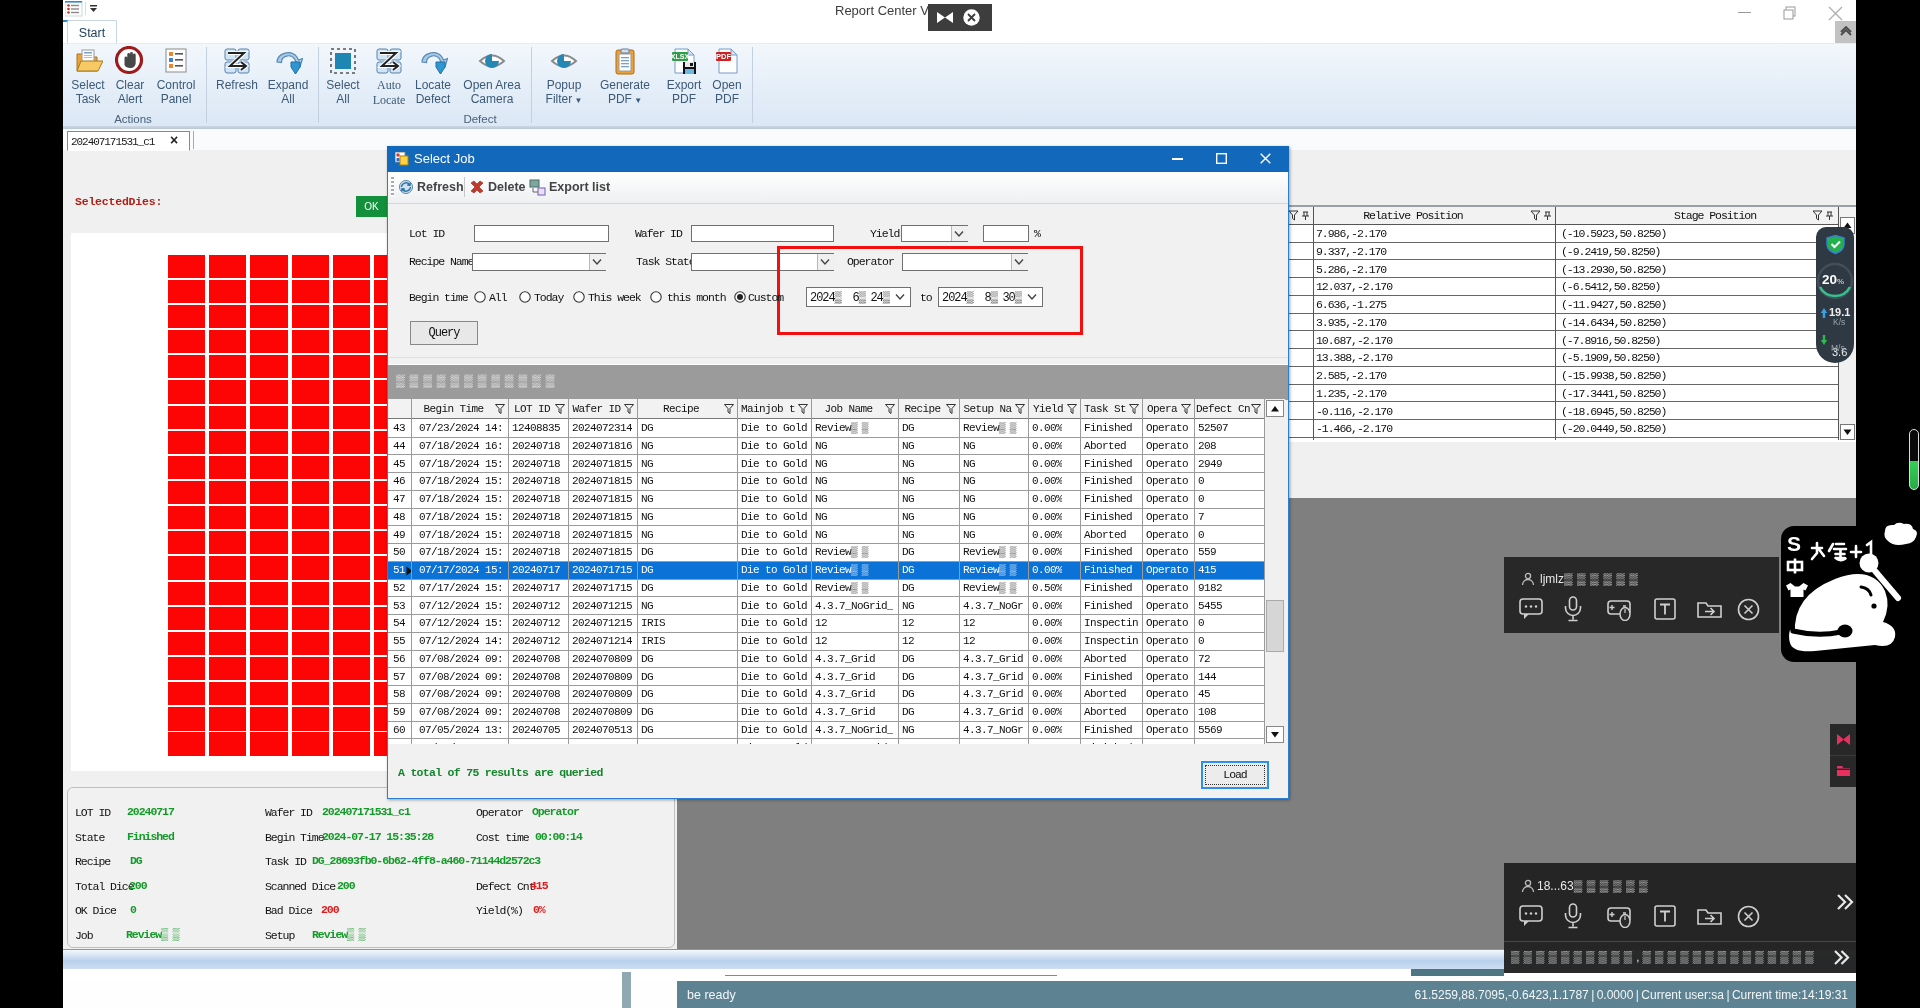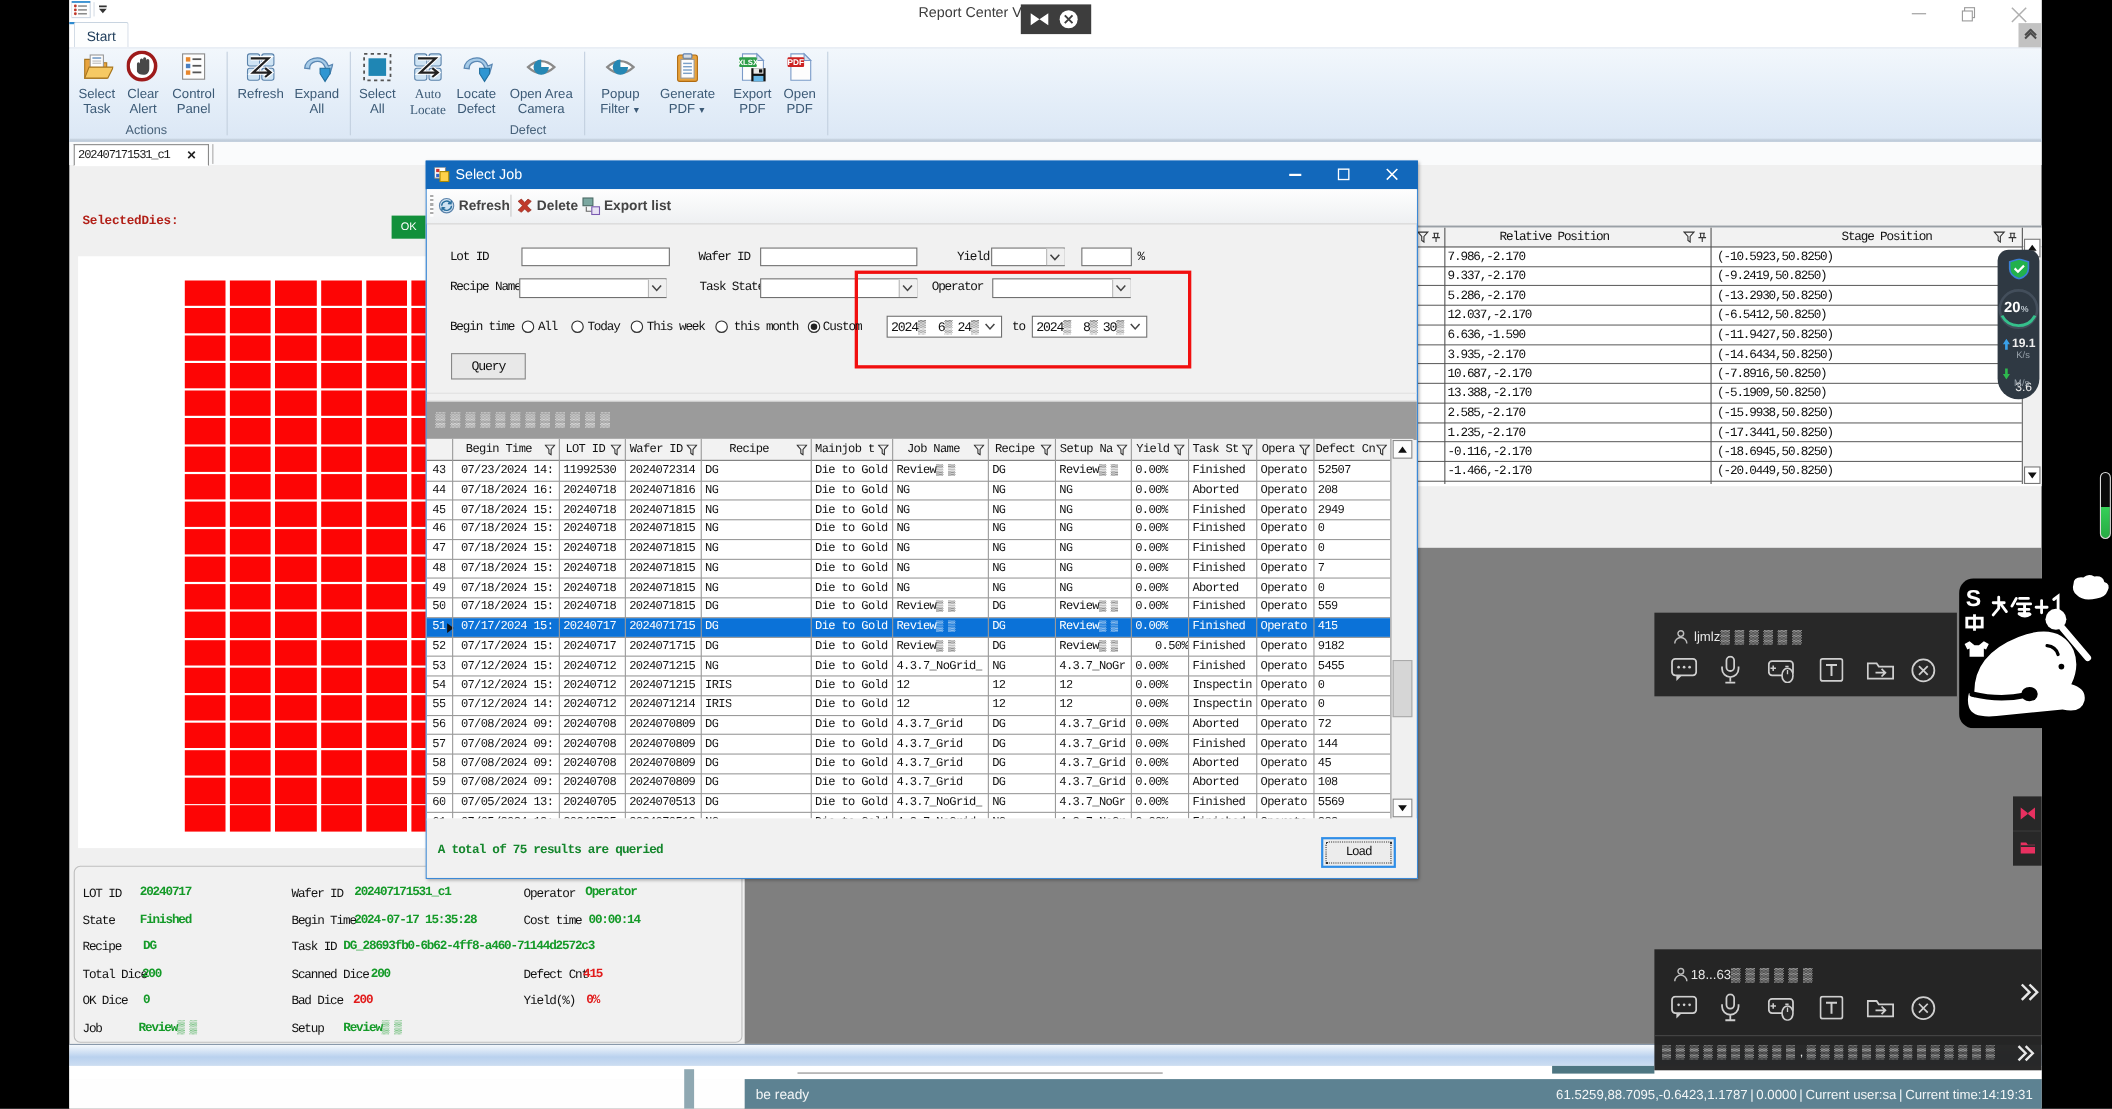--- a/index.html
+++ b/index.html
@@ -330,21 +330,21 @@
 <div class="abs" style="left:1288px;top:241.7px;width:550px;height:1px;background:#666;"></div>
 <div class="abs sim" style="left:1316px;top:244.8px;font-size:11.5px;color:#111;">9.337,-2.170</div>
 <div class="abs sim" style="left:1561px;top:244.8px;font-size:11.5px;color:#111;">(-9.2419,50.8250)</div>
 <div class="abs" style="left:1288px;top:259.4px;width:550px;height:1px;background:#666;"></div>
 <div class="abs sim" style="left:1316px;top:262.5px;font-size:11.5px;color:#111;">5.286,-2.170</div>
 <div class="abs sim" style="left:1561px;top:262.5px;font-size:11.5px;color:#111;">(-13.2930,50.8250)</div>
 <div class="abs" style="left:1288px;top:277.2px;width:550px;height:1px;background:#666;"></div>
 <div class="abs sim" style="left:1316px;top:280.2px;font-size:11.5px;color:#111;">12.037,-2.170</div>
 <div class="abs sim" style="left:1561px;top:280.2px;font-size:11.5px;color:#111;">(-6.5412,50.8250)</div>
 <div class="abs" style="left:1288px;top:294.9px;width:550px;height:1px;background:#666;"></div>
-<div class="abs sim" style="left:1316px;top:298.0px;font-size:11.5px;color:#111;">6.636,-1.590</div>
+<div class="abs sim" style="left:1316px;top:298.0px;font-size:11.5px;color:#111;">6.636,-1.275</div>
 <div class="abs sim" style="left:1561px;top:298.0px;font-size:11.5px;color:#111;">(-11.9427,50.8250)</div>
 <div class="abs" style="left:1288px;top:312.7px;width:550px;height:1px;background:#666;"></div>
 <div class="abs sim" style="left:1316px;top:315.8px;font-size:11.5px;color:#111;">3.935,-2.170</div>
 <div class="abs sim" style="left:1561px;top:315.8px;font-size:11.5px;color:#111;">(-14.6434,50.8250)</div>
 <div class="abs" style="left:1288px;top:330.4px;width:550px;height:1px;background:#666;"></div>
 <div class="abs sim" style="left:1316px;top:333.5px;font-size:11.5px;color:#111;">10.687,-2.170</div>
 <div class="abs sim" style="left:1561px;top:333.5px;font-size:11.5px;color:#111;">(-7.8916,50.8250)</div>
 <div class="abs" style="left:1288px;top:348.2px;width:550px;height:1px;background:#666;"></div>
 <div class="abs sim" style="left:1316px;top:351.2px;font-size:11.5px;color:#111;">13.388,-2.170</div>
 <div class="abs sim" style="left:1561px;top:351.2px;font-size:11.5px;color:#111;">(-5.1909,50.8250)</div>
@@ -567,21 +567,21 @@
 <div class="abs cel" style="left:1142px;top:403px;width:40px;text-align:center;font-size:11px;color:#111;">Opera</div>
 <svg class="abs" style="left:1181px;top:404px" width="10" height="10" viewBox="0 0 10 10">
     <path d="M0.5 0.5 h9 l-3.5 4 v5 l-2 -1.5 v-3.5 z" fill="none" stroke="#333"></path>
   </svg>
 <div class="abs cel" style="left:1194px;top:403px;width:58px;text-align:center;font-size:11px;color:#111;">Defect Cn</div>
 <svg class="abs" style="left:1251px;top:404px" width="10" height="10" viewBox="0 0 10 10">
     <path d="M0.5 0.5 h9 l-3.5 4 v5 l-2 -1.5 v-3.5 z" fill="none" stroke="#333"></path>
   </svg>
 <div class="abs cel" style="left:393px;top:422.0px;font-size:11px;color:#111;max-width:18px;">43</div>
 <div class="abs cel" style="left:419px;top:422.0px;font-size:11px;color:#111;max-width:92px;">07/23/2024 14:</div>
-<div class="abs cel" style="left:512px;top:422.0px;font-size:11px;color:#111;max-width:55px;">11992530</div>
+<div class="abs cel" style="left:512px;top:422.0px;font-size:11px;color:#111;max-width:55px;">12408835</div>
 <div class="abs cel" style="left:572px;top:422.0px;font-size:11px;color:#111;max-width:64px;">2024072314</div>
 <div class="abs cel" style="left:641px;top:422.0px;font-size:11px;color:#111;max-width:95px;">DG</div>
 <div class="abs cel" style="left:741px;top:422.0px;font-size:11px;color:#111;max-width:69px;">Die to Gold</div>
 <div class="abs cel" style="left:815px;top:422.0px;font-size:11px;color:#111;max-width:82px;">Review<span class="cj">▒▒</span></div>
 <div class="abs cel" style="left:902px;top:422.0px;font-size:11px;color:#111;max-width:56px;">DG</div>
 <div class="abs cel" style="left:963px;top:422.0px;font-size:11px;color:#111;max-width:64px;">Review<span class="cj">▒▒</span></div>
 <div class="abs cel" style="left:1032px;top:422.0px;font-size:11px;color:#111;max-width:47px;">0.00%</div>
 <div class="abs cel" style="left:1084px;top:422.0px;font-size:11px;color:#111;max-width:57px;">Finished</div>
 <div class="abs cel" style="left:1146px;top:422.0px;font-size:11px;color:#111;max-width:47px;">Operato</div>
 <div class="abs cel" style="left:1198px;top:422.0px;font-size:11px;color:#111;max-width:65px;">52507</div>
@@ -704,21 +704,21 @@
 <div class="abs" style="left:388px;top:578.5px;width:876px;height:1px;background:#9a9a9a;"></div>
 <div class="abs cel" style="left:393px;top:581.8px;font-size:11px;color:#111;max-width:18px;">52</div>
 <div class="abs cel" style="left:419px;top:581.8px;font-size:11px;color:#111;max-width:92px;">07/17/2024 15:</div>
 <div class="abs cel" style="left:512px;top:581.8px;font-size:11px;color:#111;max-width:55px;">20240717</div>
 <div class="abs cel" style="left:572px;top:581.8px;font-size:11px;color:#111;max-width:64px;">2024071715</div>
 <div class="abs cel" style="left:641px;top:581.8px;font-size:11px;color:#111;max-width:95px;">DG</div>
 <div class="abs cel" style="left:741px;top:581.8px;font-size:11px;color:#111;max-width:69px;">Die to Gold</div>
 <div class="abs cel" style="left:815px;top:581.8px;font-size:11px;color:#111;max-width:82px;">Review<span class="cj">▒▒</span></div>
 <div class="abs cel" style="left:902px;top:581.8px;font-size:11px;color:#111;max-width:56px;">DG</div>
 <div class="abs cel" style="left:963px;top:581.8px;font-size:11px;color:#111;max-width:64px;">Review<span class="cj">▒▒</span></div>
-<div class="abs cel" style="left:1032px;top:581.8px;font-size:11px;color:#111;max-width:47px;margin-left:18px;">0.50%</div>
+<div class="abs cel" style="left:1032px;top:581.8px;font-size:11px;color:#111;max-width:47px;">0.50%</div>
 <div class="abs cel" style="left:1084px;top:581.8px;font-size:11px;color:#111;max-width:57px;">Finished</div>
 <div class="abs cel" style="left:1146px;top:581.8px;font-size:11px;color:#111;max-width:47px;">Operato</div>
 <div class="abs cel" style="left:1198px;top:581.8px;font-size:11px;color:#111;max-width:65px;">9182</div>
 <div class="abs" style="left:388px;top:596.3px;width:876px;height:1px;background:#9a9a9a;"></div>
 <div class="abs cel" style="left:393px;top:599.5px;font-size:11px;color:#111;max-width:18px;">53</div>
 <div class="abs cel" style="left:419px;top:599.5px;font-size:11px;color:#111;max-width:92px;">07/12/2024 15:</div>
 <div class="abs cel" style="left:512px;top:599.5px;font-size:11px;color:#111;max-width:55px;">20240712</div>
 <div class="abs cel" style="left:572px;top:599.5px;font-size:11px;color:#111;max-width:64px;">2024071215</div>
 <div class="abs cel" style="left:641px;top:599.5px;font-size:11px;color:#111;max-width:95px;">NG</div>
 <div class="abs cel" style="left:741px;top:599.5px;font-size:11px;color:#111;max-width:69px;">Die to Gold</div>

